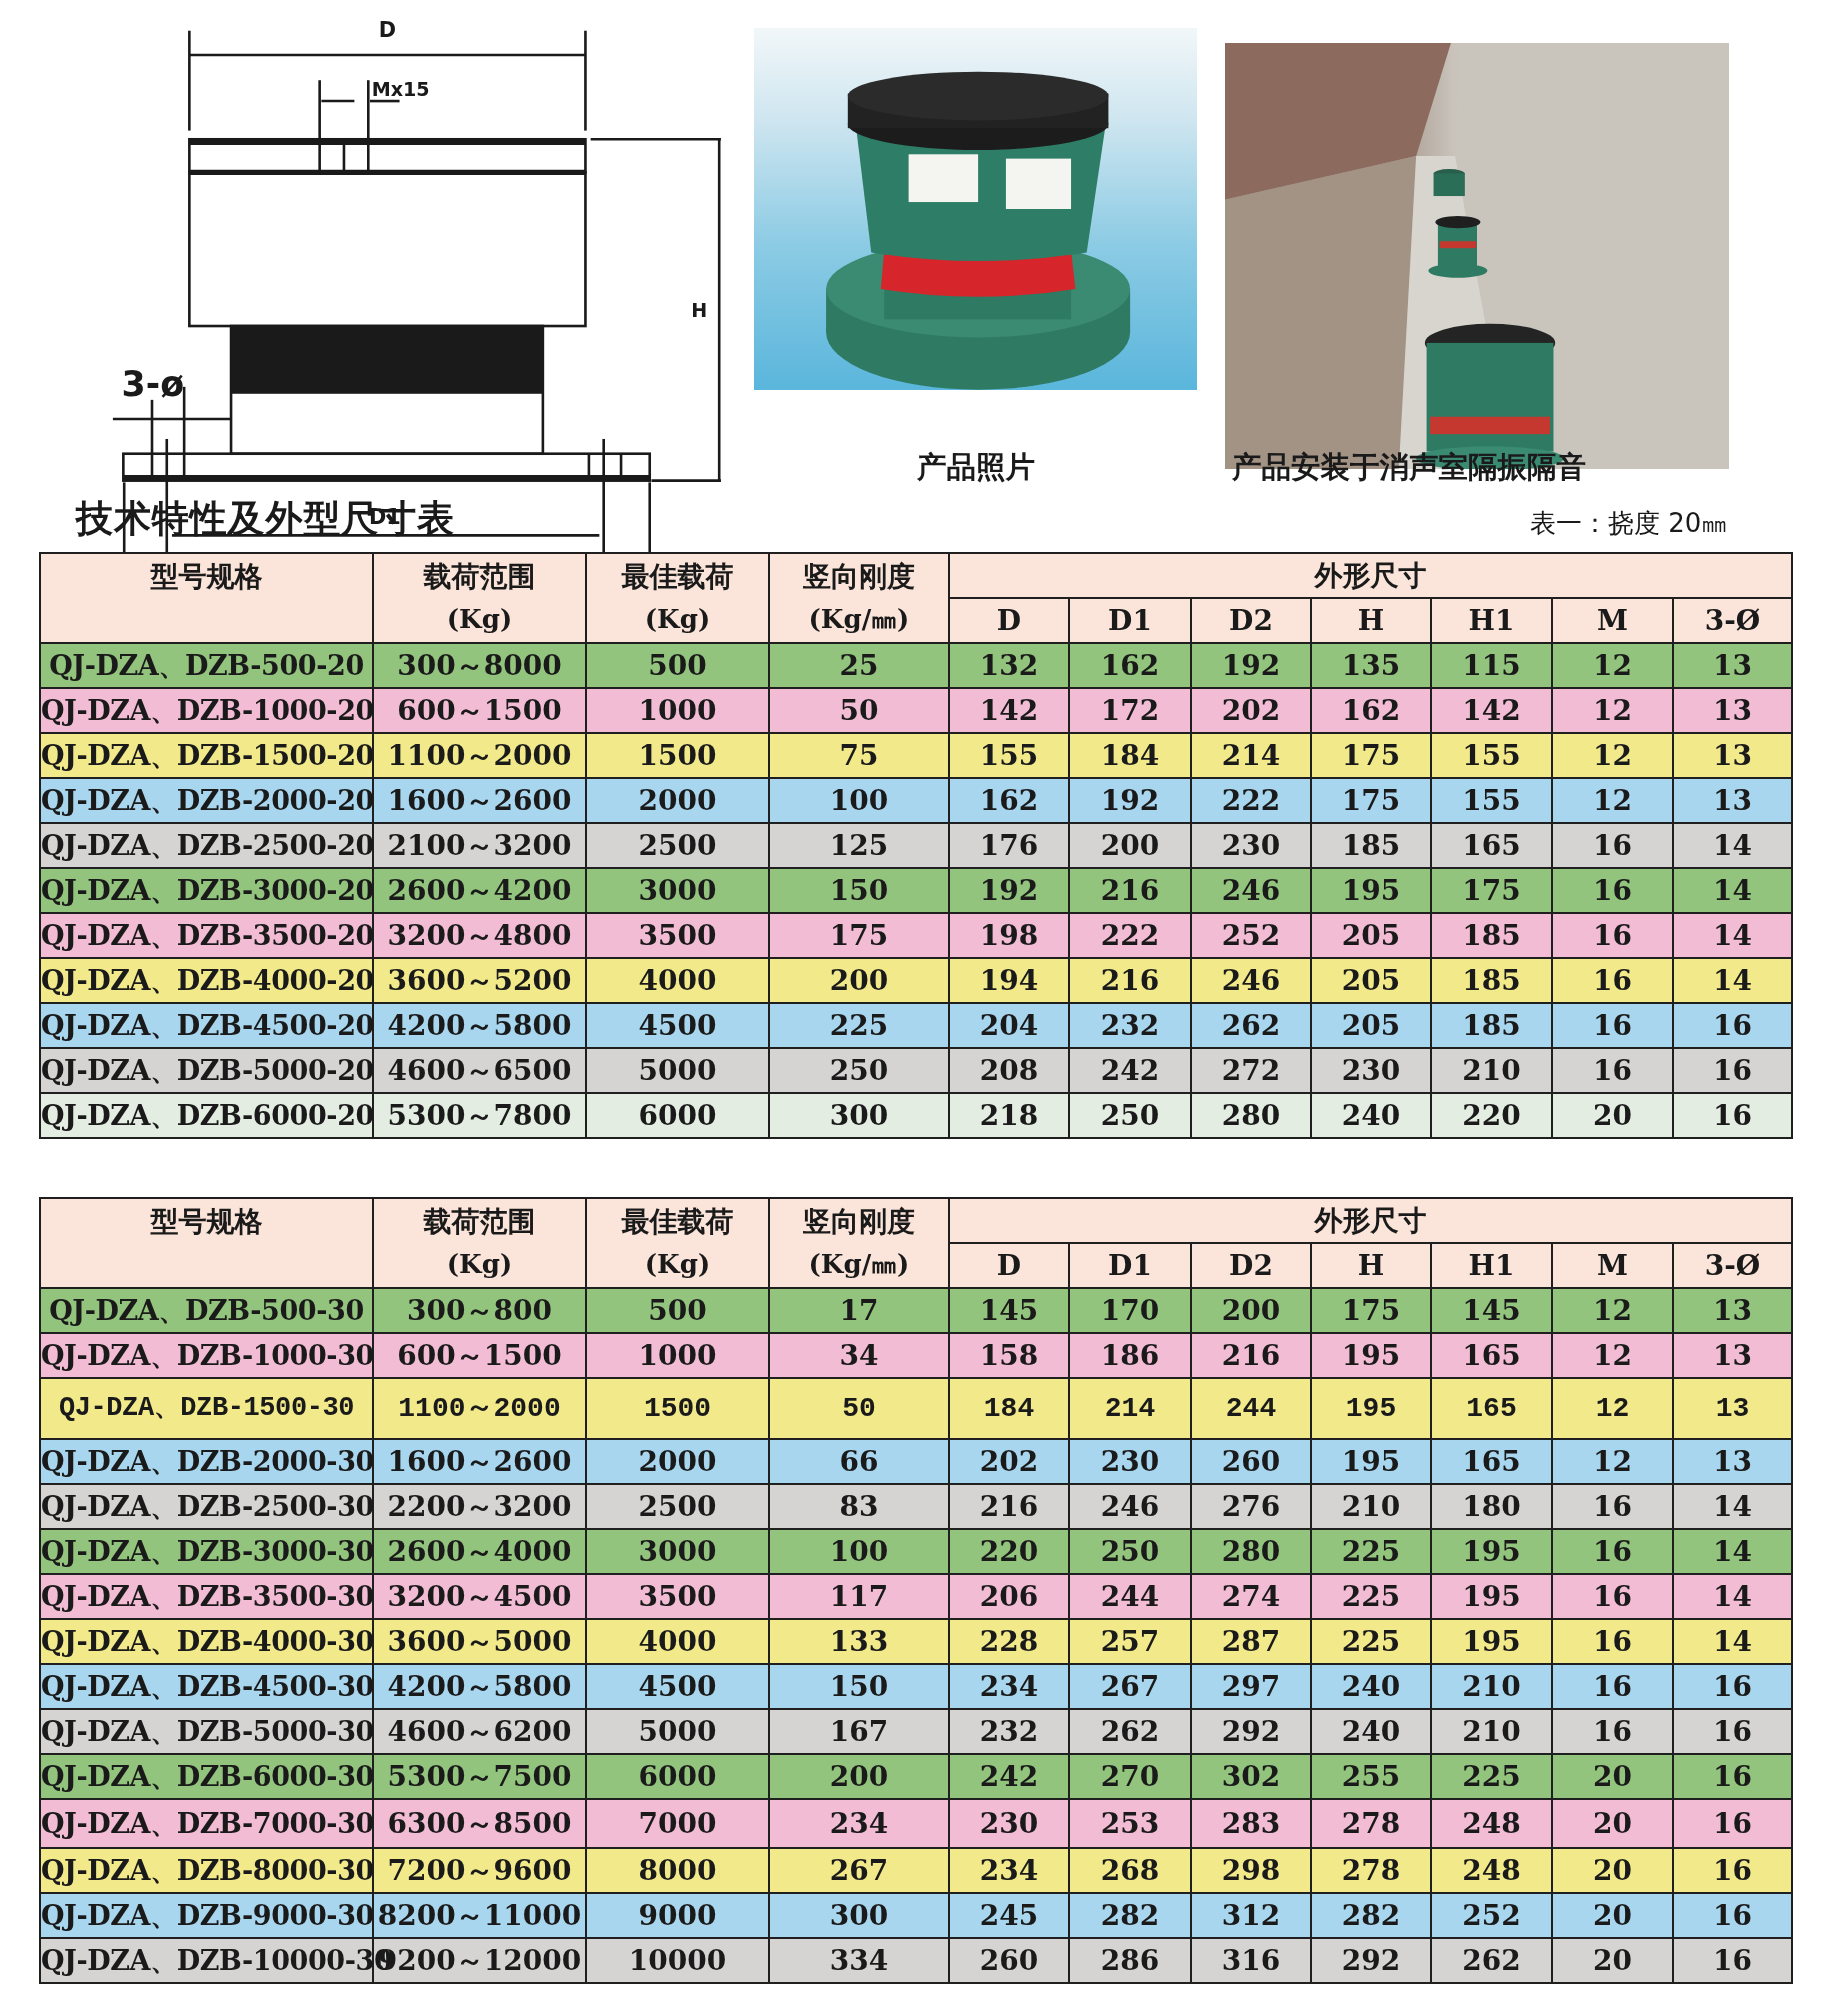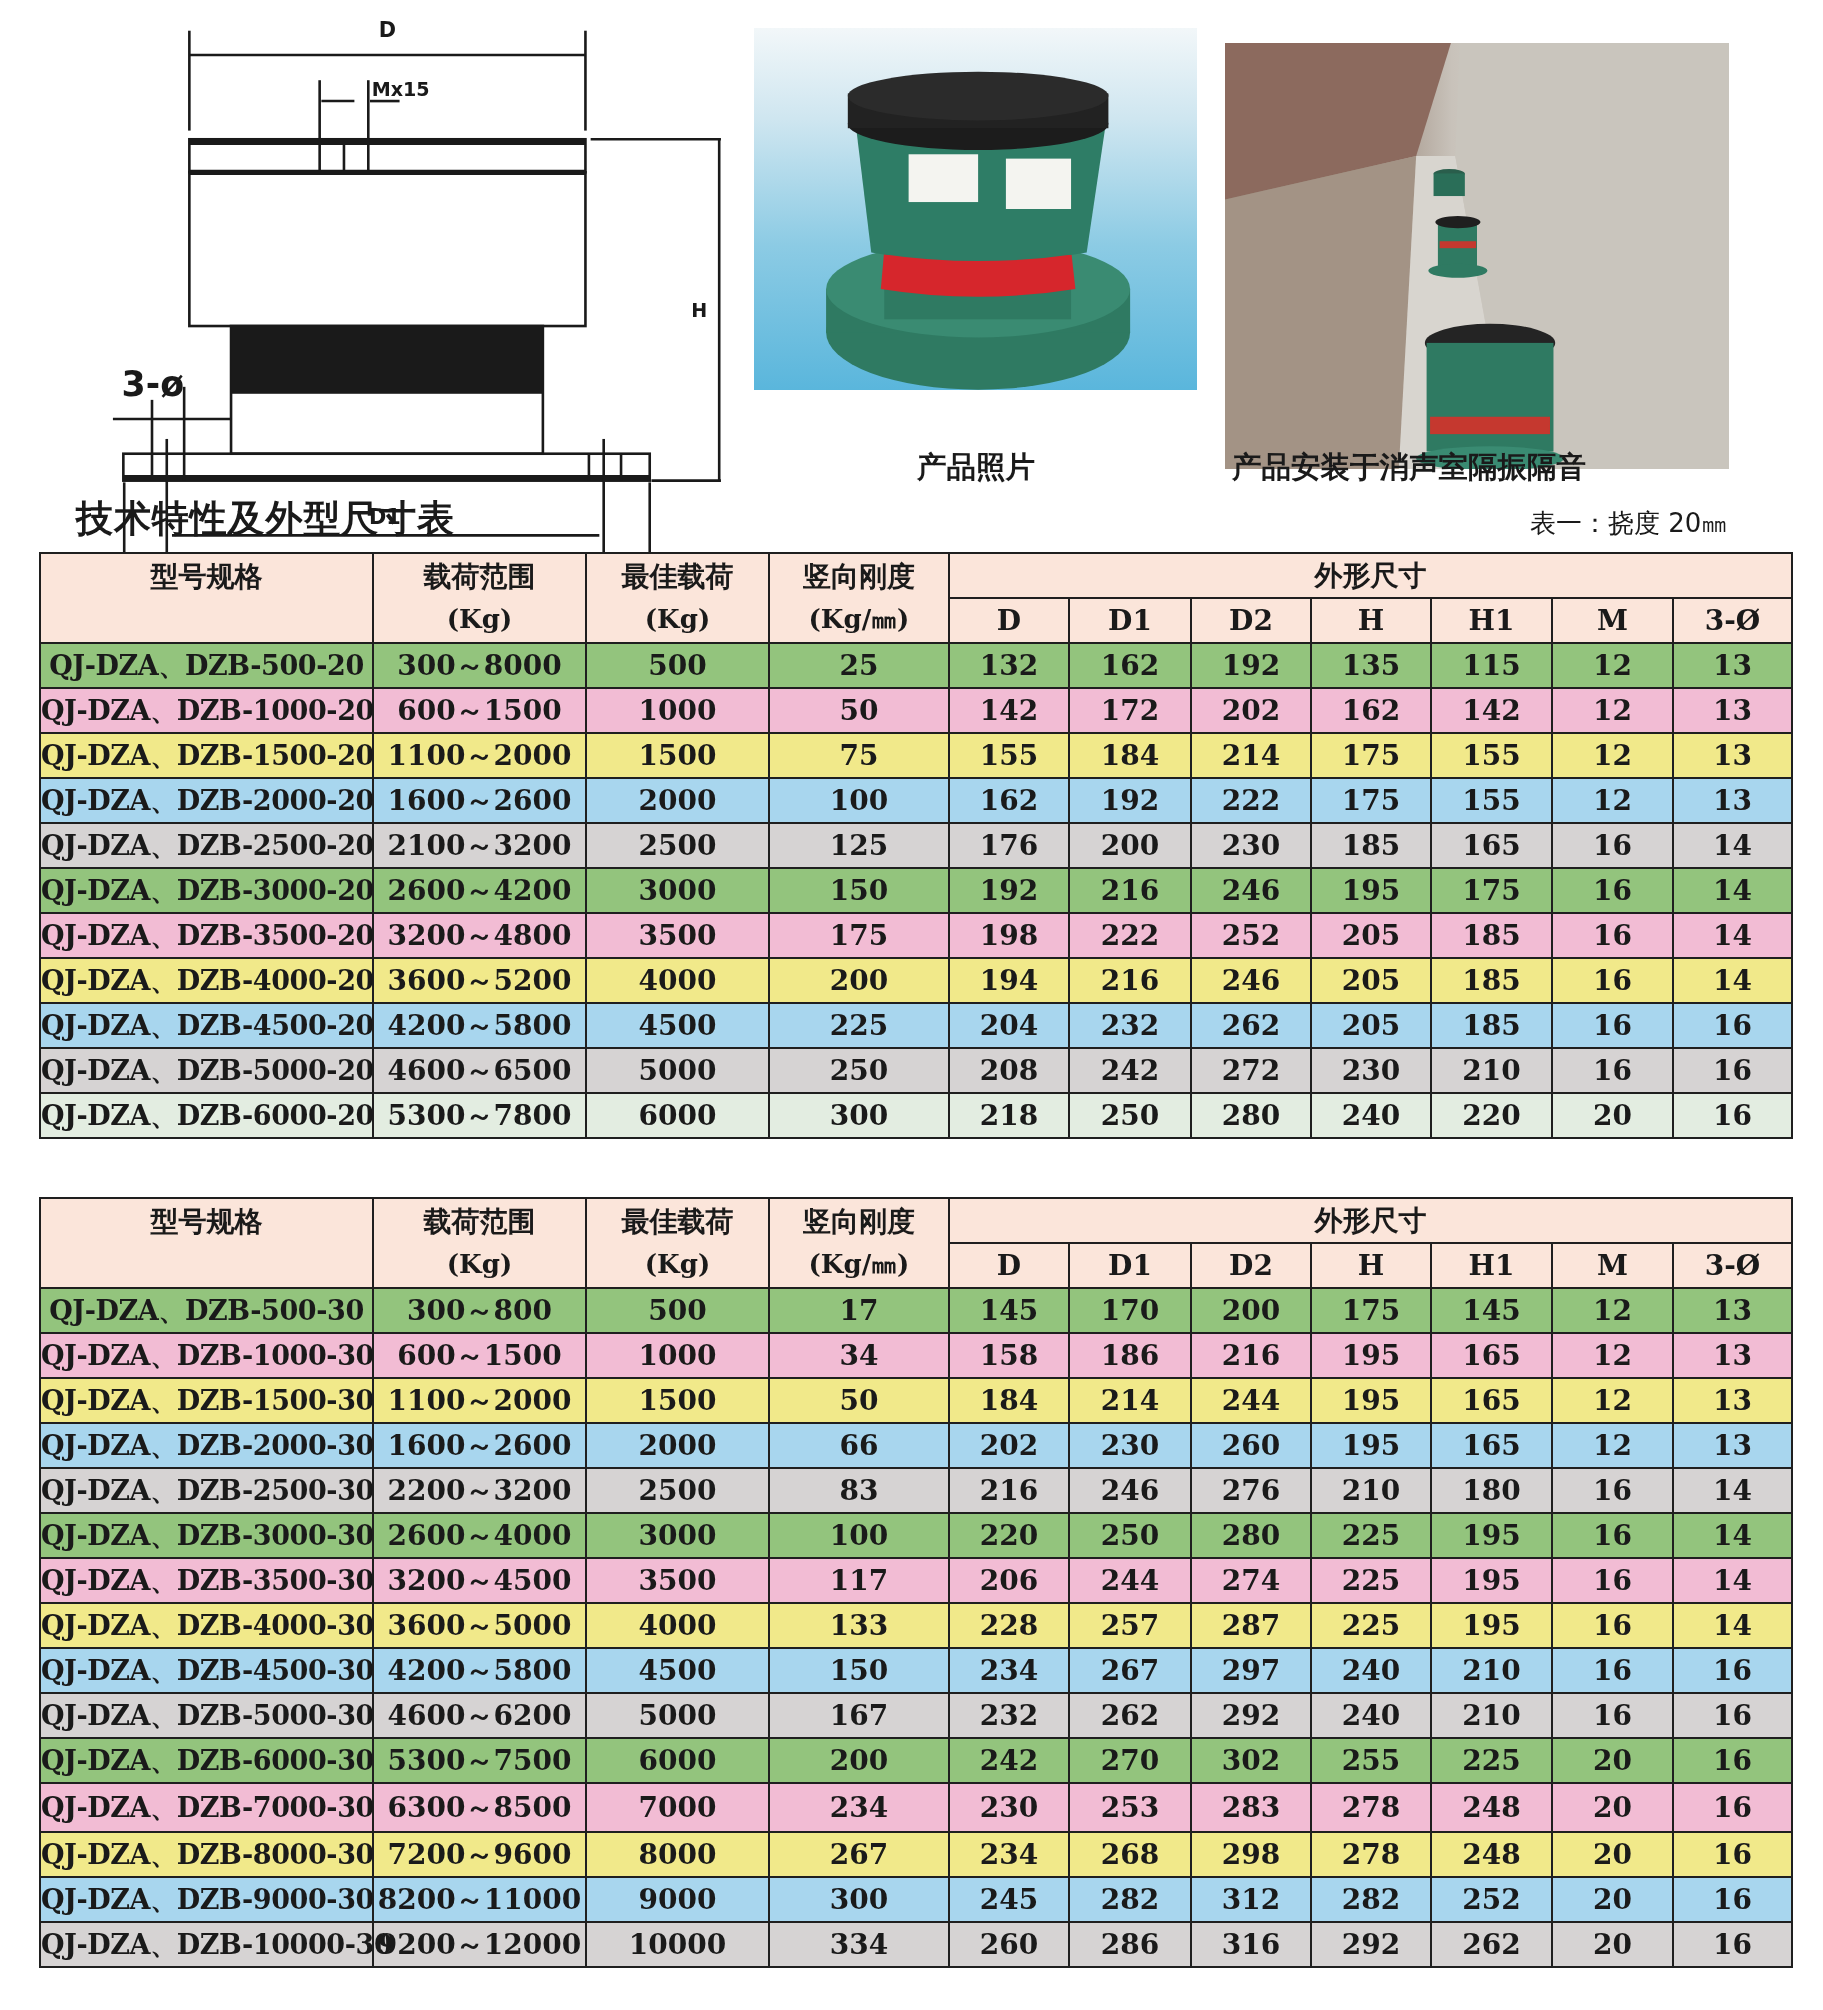--- a/index.html
+++ b/index.html
@@ -410,21 +410,21 @@
         <td>1000</td>
         <td>34</td>
         <td>158</td>
         <td>186</td>
         <td>216</td>
         <td>195</td>
         <td>165</td>
         <td>12</td>
         <td>13</td>
       </tr>
-      <tr class="c-yellow" style="height: 45px;">
+      <tr class="c-yellow" style="height: 61px; font-family: Liberation Mono, monospace;">
         <td class="model">QJ-DZA、DZB-1500-30</td>
         <td>1100～2000</td>
         <td>1500</td>
         <td>50</td>
         <td>184</td>
         <td>214</td>
         <td>244</td>
         <td>195</td>
         <td>165</td>
         <td>12</td>

